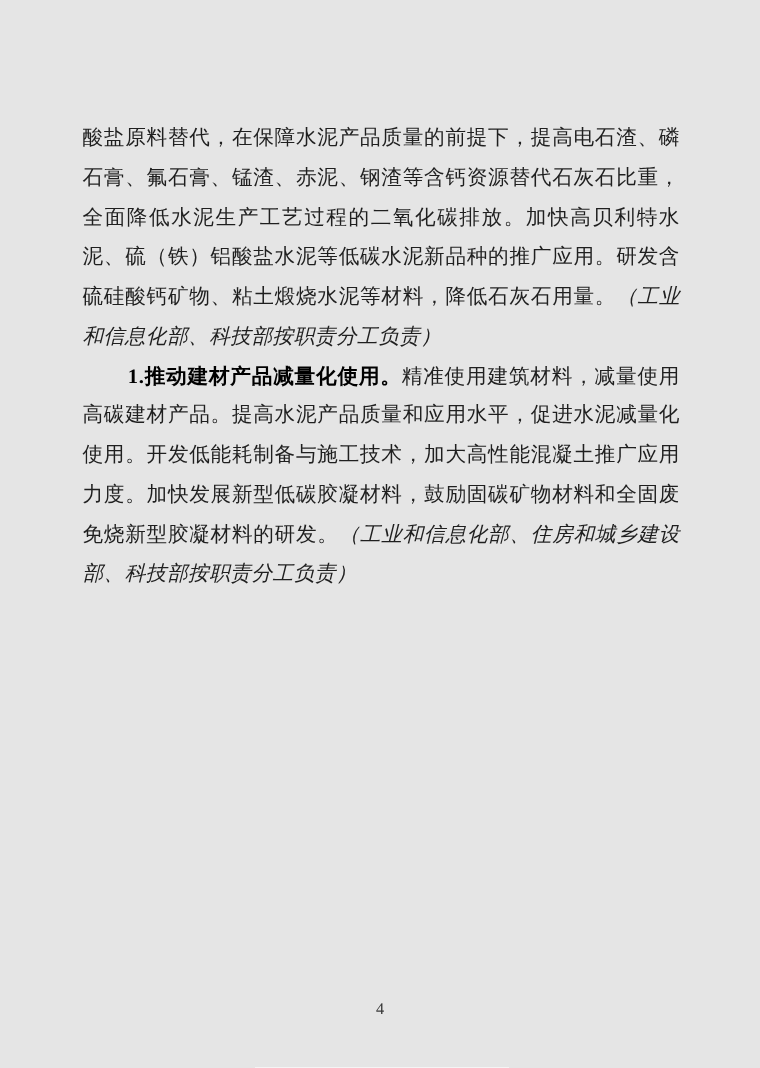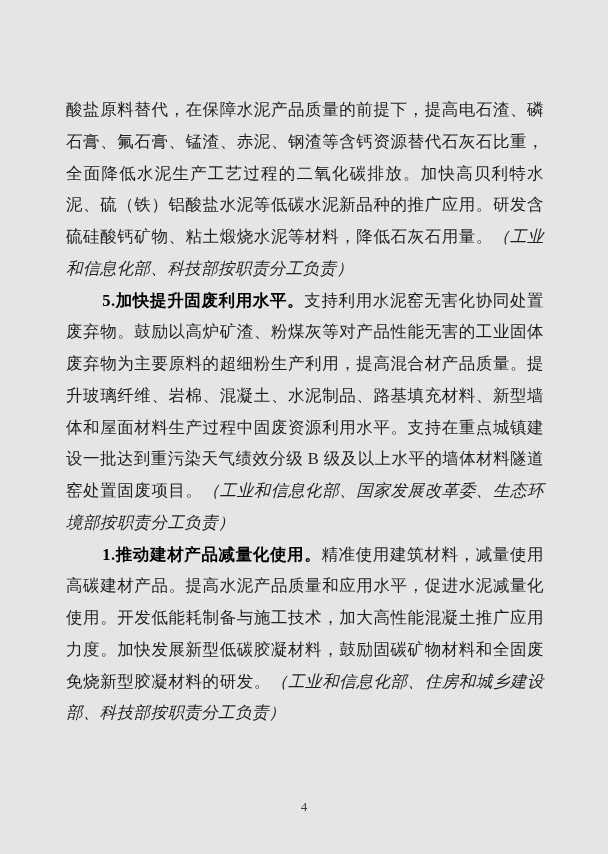--- a/index.html
+++ b/index.html
@@ -58,21 +58,20 @@
   }
 </style>
 </head>
 <body>
 
 <div class="page">
   <div class="content">
 
     <p class="para"><span>酸盐原料替代，在保障水泥产品质量的前提下，提高电石渣、磷石膏、氟石膏、锰渣、赤泥、钢渣等含钙资源替代石灰石比重，全面降低水泥生产工艺过程的二氧化碳排放。加快高贝利特水泥、硫（铁）铝酸盐水泥等低碳水泥新品种的推广应用。研发含硫硅酸钙矿物、粘土煅烧水泥等材料，降低石灰石用量。</span><span class="kaiti">（工业和信息化部、科技部按职责分工负责）</span></p>
 
-    <p class="para indent"><span class="lead">5.加快提升固废利用水平。</span><span>支持利用水泥窑无害化协同处置废弃物。鼓励以高炉矿渣、粉煤灰等对产品性能无害的工业固体废弃物为主要原料的超细粉生产利用，提高混合材产品质量。提升玻璃纤维、岩棉、混凝土、水泥制品、路基填充材料、新型墙体和屋面材料生产过程中固废资源利用水平。支持在重点城镇建设一批达到重污染天气绩效分级 B 级及以上水平的墙体材料隧道窑处置固废项目。</span><span class="kaiti">（工业和信息化部、国家发展改革委、生态环境部按职责分工负责）</span></p>
 
     <p class="para indent"><span class="lead">1.推动建材产品减量化使用。</span><span>精准使用建筑材料，减量使用高碳建材产品。提高水泥产品质量和应用水平，促进水泥减量化使用。开发低能耗制备与施工技术，加大高性能混凝土推广应用力度。加快发展新型低碳胶凝材料，鼓励固碳矿物材料和全固废免烧新型胶凝材料的研发。</span><span class="kaiti">（工业和信息化部、住房和城乡建设部、科技部按职责分工负责）</span></p>
 
 
   </div>
 
   <div class="page-number">4</div>
 </div>
 
 </body></html>

